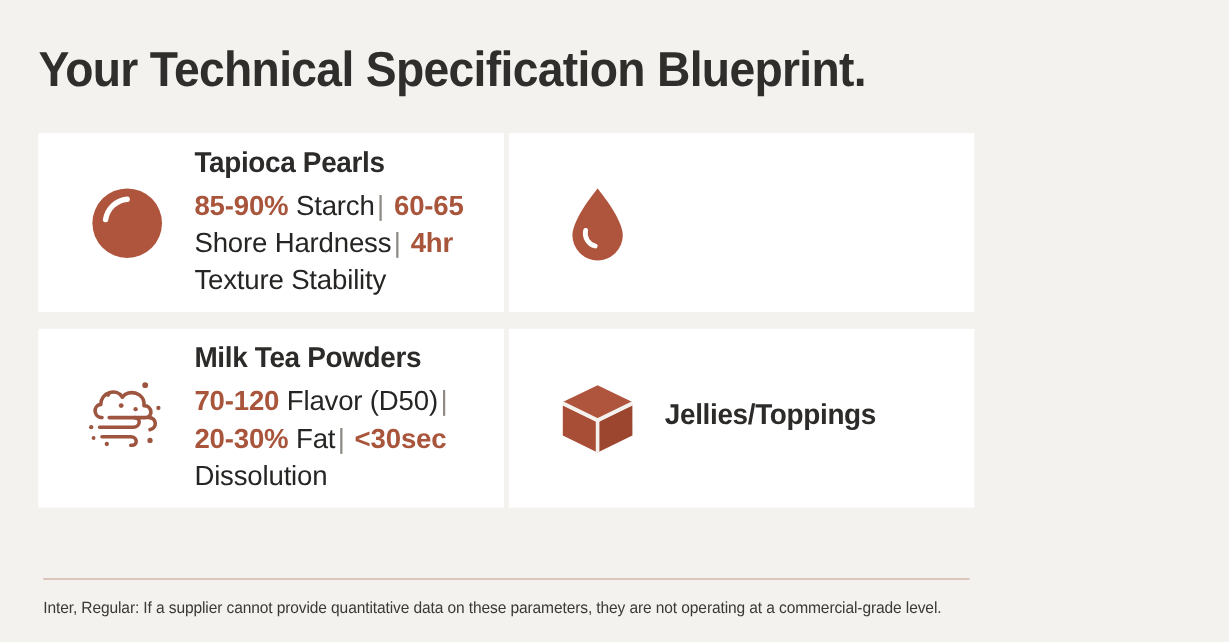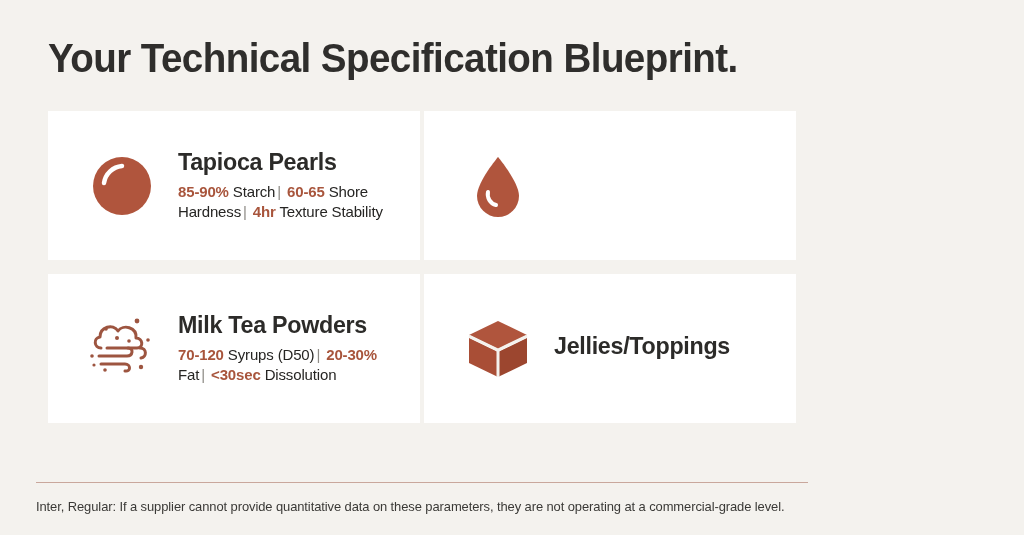--- a/index.html
+++ b/index.html
@@ -12,21 +12,21 @@
     background: #f4f2ee;
     font-family: "Liberation Sans", sans-serif;
     overflow: hidden;
   }
 
   .page {
     position: relative;
     width: 844px;
     height: 535px;
     box-sizing: border-box;
-    padding: 0 48px;
+    padding: 0 32px;
   }
 
   
   .title {
     margin: 0;
     padding-top: 36px;
     font-size: 41px;
     line-height: 1.12;
     font-weight: bold;
     color: #2f2e2c;
@@ -74,21 +74,21 @@
     color: #2c2b29;
     letter-spacing: -0.3px;
     line-height: 1.15;
     margin: 0 0 6px 0;
     transform: scaleX(0.97);
     transform-origin: left center;
     white-space: nowrap;
   }
 
   .card-specs {
-    font-size: 15px;
+    font-size: 23px;
     line-height: 1.35;
     color: #262523;
     letter-spacing: -0.15px;
   }
   .card-specs .val {
     color: #a8553c;
     font-weight: bold;
   }
   .card-specs .sep {
     color: #8e8b86;
@@ -175,21 +175,21 @@
             <circle cx="24" cy="63" r="1.8"></circle>
             <circle cx="60" cy="60" r="2.2"></circle>
             <circle cx="67" cy="33" r="1.8"></circle>
           </g>
         </svg>
       </div>
       <div class="card-body">
         <div class="card-title">Milk Tea Powders</div>
         <div class="card-specs">
           <span class="val">70-120</span>
-          <span>Syrups (D50)</span><span class="sep">|</span>
+          <span>Flavor (D50)</span><span class="sep">|</span>
           <span class="val">20-30%</span>
           <span>Fat</span><span class="sep">|</span>
           <span class="val">&lt;30sec</span>
           <span>Dissolution</span>
         </div>
       </div>
     </div>
 
     <div class="card">
       <div class="card-icon">

